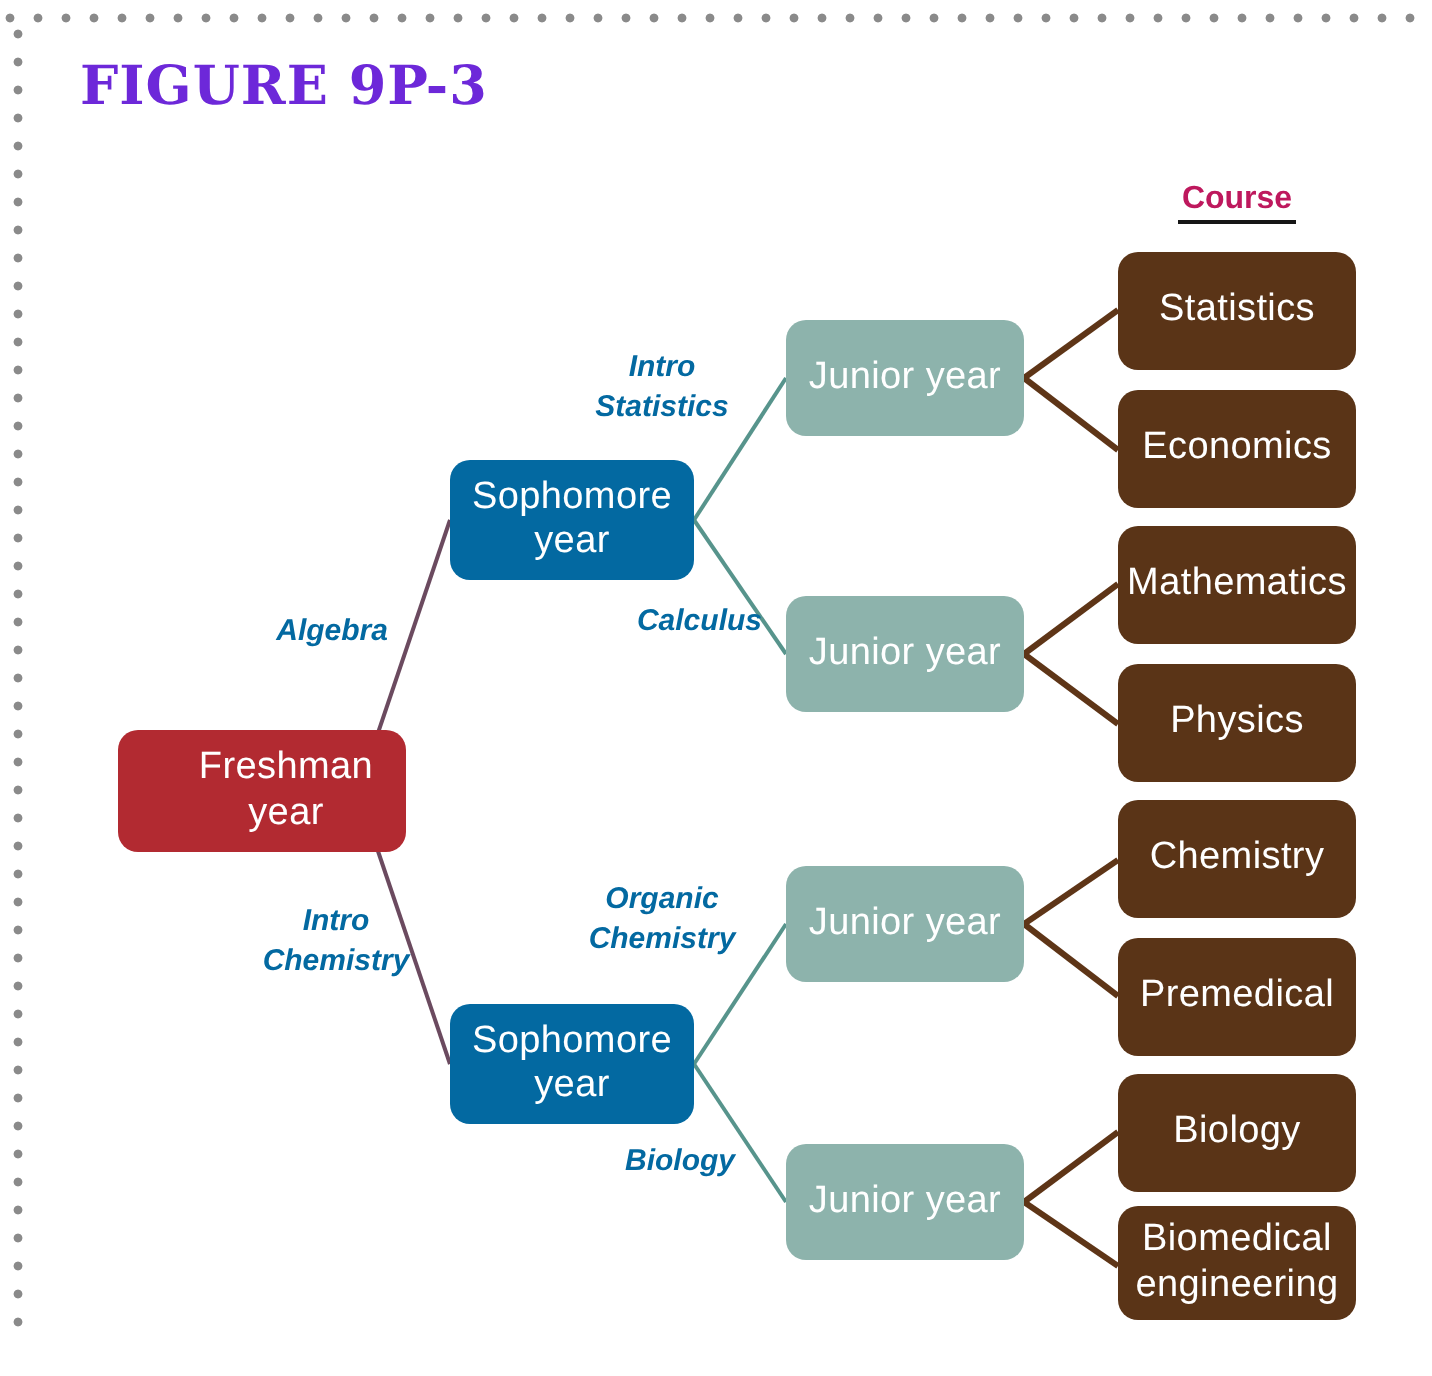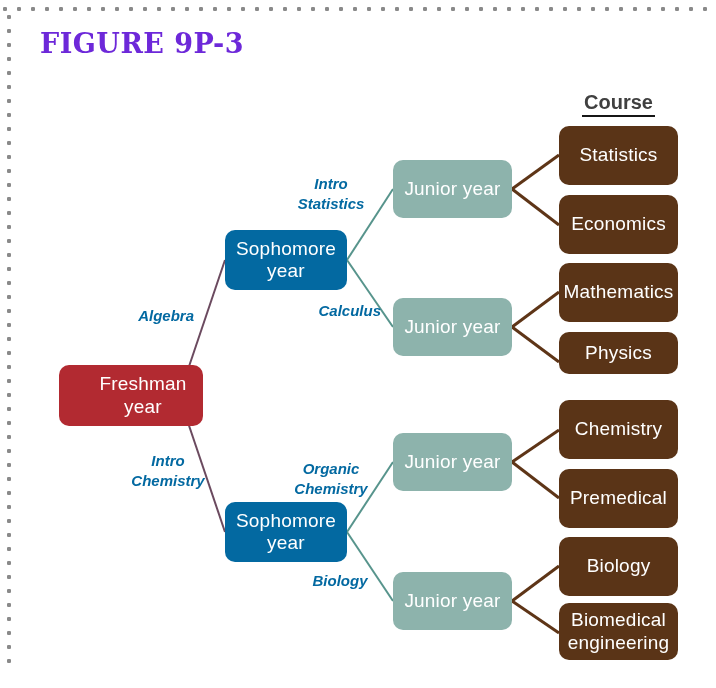--- a/index.html
+++ b/index.html
@@ -30,21 +30,21 @@
     font-weight: bold; font-size: 27px; letter-spacing: 0.5px;
     color: #6d28d9;
   }
 
   .course-header {
     position: absolute; left: 559px; top: 91px; width: 119px;
     text-align: center;
   }
   .course-header span {
     display: inline-block;
-    font-weight: bold; font-size: 20px; color: #404040;
+    font-weight: bold; font-size: 16px; color: #be185d;
     border-bottom: 2.5px solid #161616; padding: 0 2px 1px 2px;
   }
 
   svg.edges { position: absolute; left: 0; top: 0; }
 
   .node {
     position: absolute;
     border-radius: 10px;
     display: flex; align-items: center; justify-content: center;
     color: #ffffff; text-align: center;
@@ -109,30 +109,30 @@
 year</div>
 
   <div class="node junior" style="left:393px; top:160px; width:119px; height:58px;">Junior year</div>
   <div class="node junior" style="left:393px; top:298px; width:119px; height:58px;">Junior year</div>
   <div class="node junior" style="left:393px; top:433px; width:119px; height:58px;">Junior year</div>
   <div class="node junior" style="left:393px; top:572px; width:119px; height:58px;">Junior year</div>
 
   <div class="node course" style="left:559px; top:126px; width:119px; height:59px;">Statistics</div>
   <div class="node course" style="left:559px; top:195px; width:119px; height:59px;">Economics</div>
   <div class="node course" style="left:559px; top:263px; width:119px; height:59px;">Mathematics</div>
-  <div class="node course" style="left:559px; top:332px; width:119px; height:42px;">Physics</div>
+  <div class="node course" style="left:559px; top:332px; width:119px; height:59px;">Physics</div>
   <div class="node course" style="left:559px; top:400px; width:119px; height:59px;">Chemistry</div>
   <div class="node course" style="left:559px; top:469px; width:119px; height:59px;">Premedical</div>
   <div class="node course" style="left:559px; top:537px; width:119px; height:59px;">Biology</div>
   <div class="node course" style="left:559px; top:603px; width:119px; height:57px;">Biomedical
 engineering</div>
 
   <div class="edge-label right" style="left:108px; top:306px; width:86px;">Algebra</div>
   <div class="edge-label center" style="left:118px; top:451px; width:100px;">Intro
 Chemistry</div>
   <div class="edge-label center" style="left:281px; top:174px; width:100px;">Intro
 Statistics</div>
   <div class="edge-label center" style="left:301px; top:301px; width:80px;text-align:right;">Calculus</div>
-  <div class="edge-label center" style="left:281px; top:459px; width:100px;text-align:center;">Organic
+  <div class="edge-label center" style="left:281px; top:440px; width:100px;text-align:center;">Organic
 Chemistry</div>
   <div class="edge-label center" style="left:300px; top:571px; width:80px;">Biology</div>
 
 </div>
 
 </body></html>

